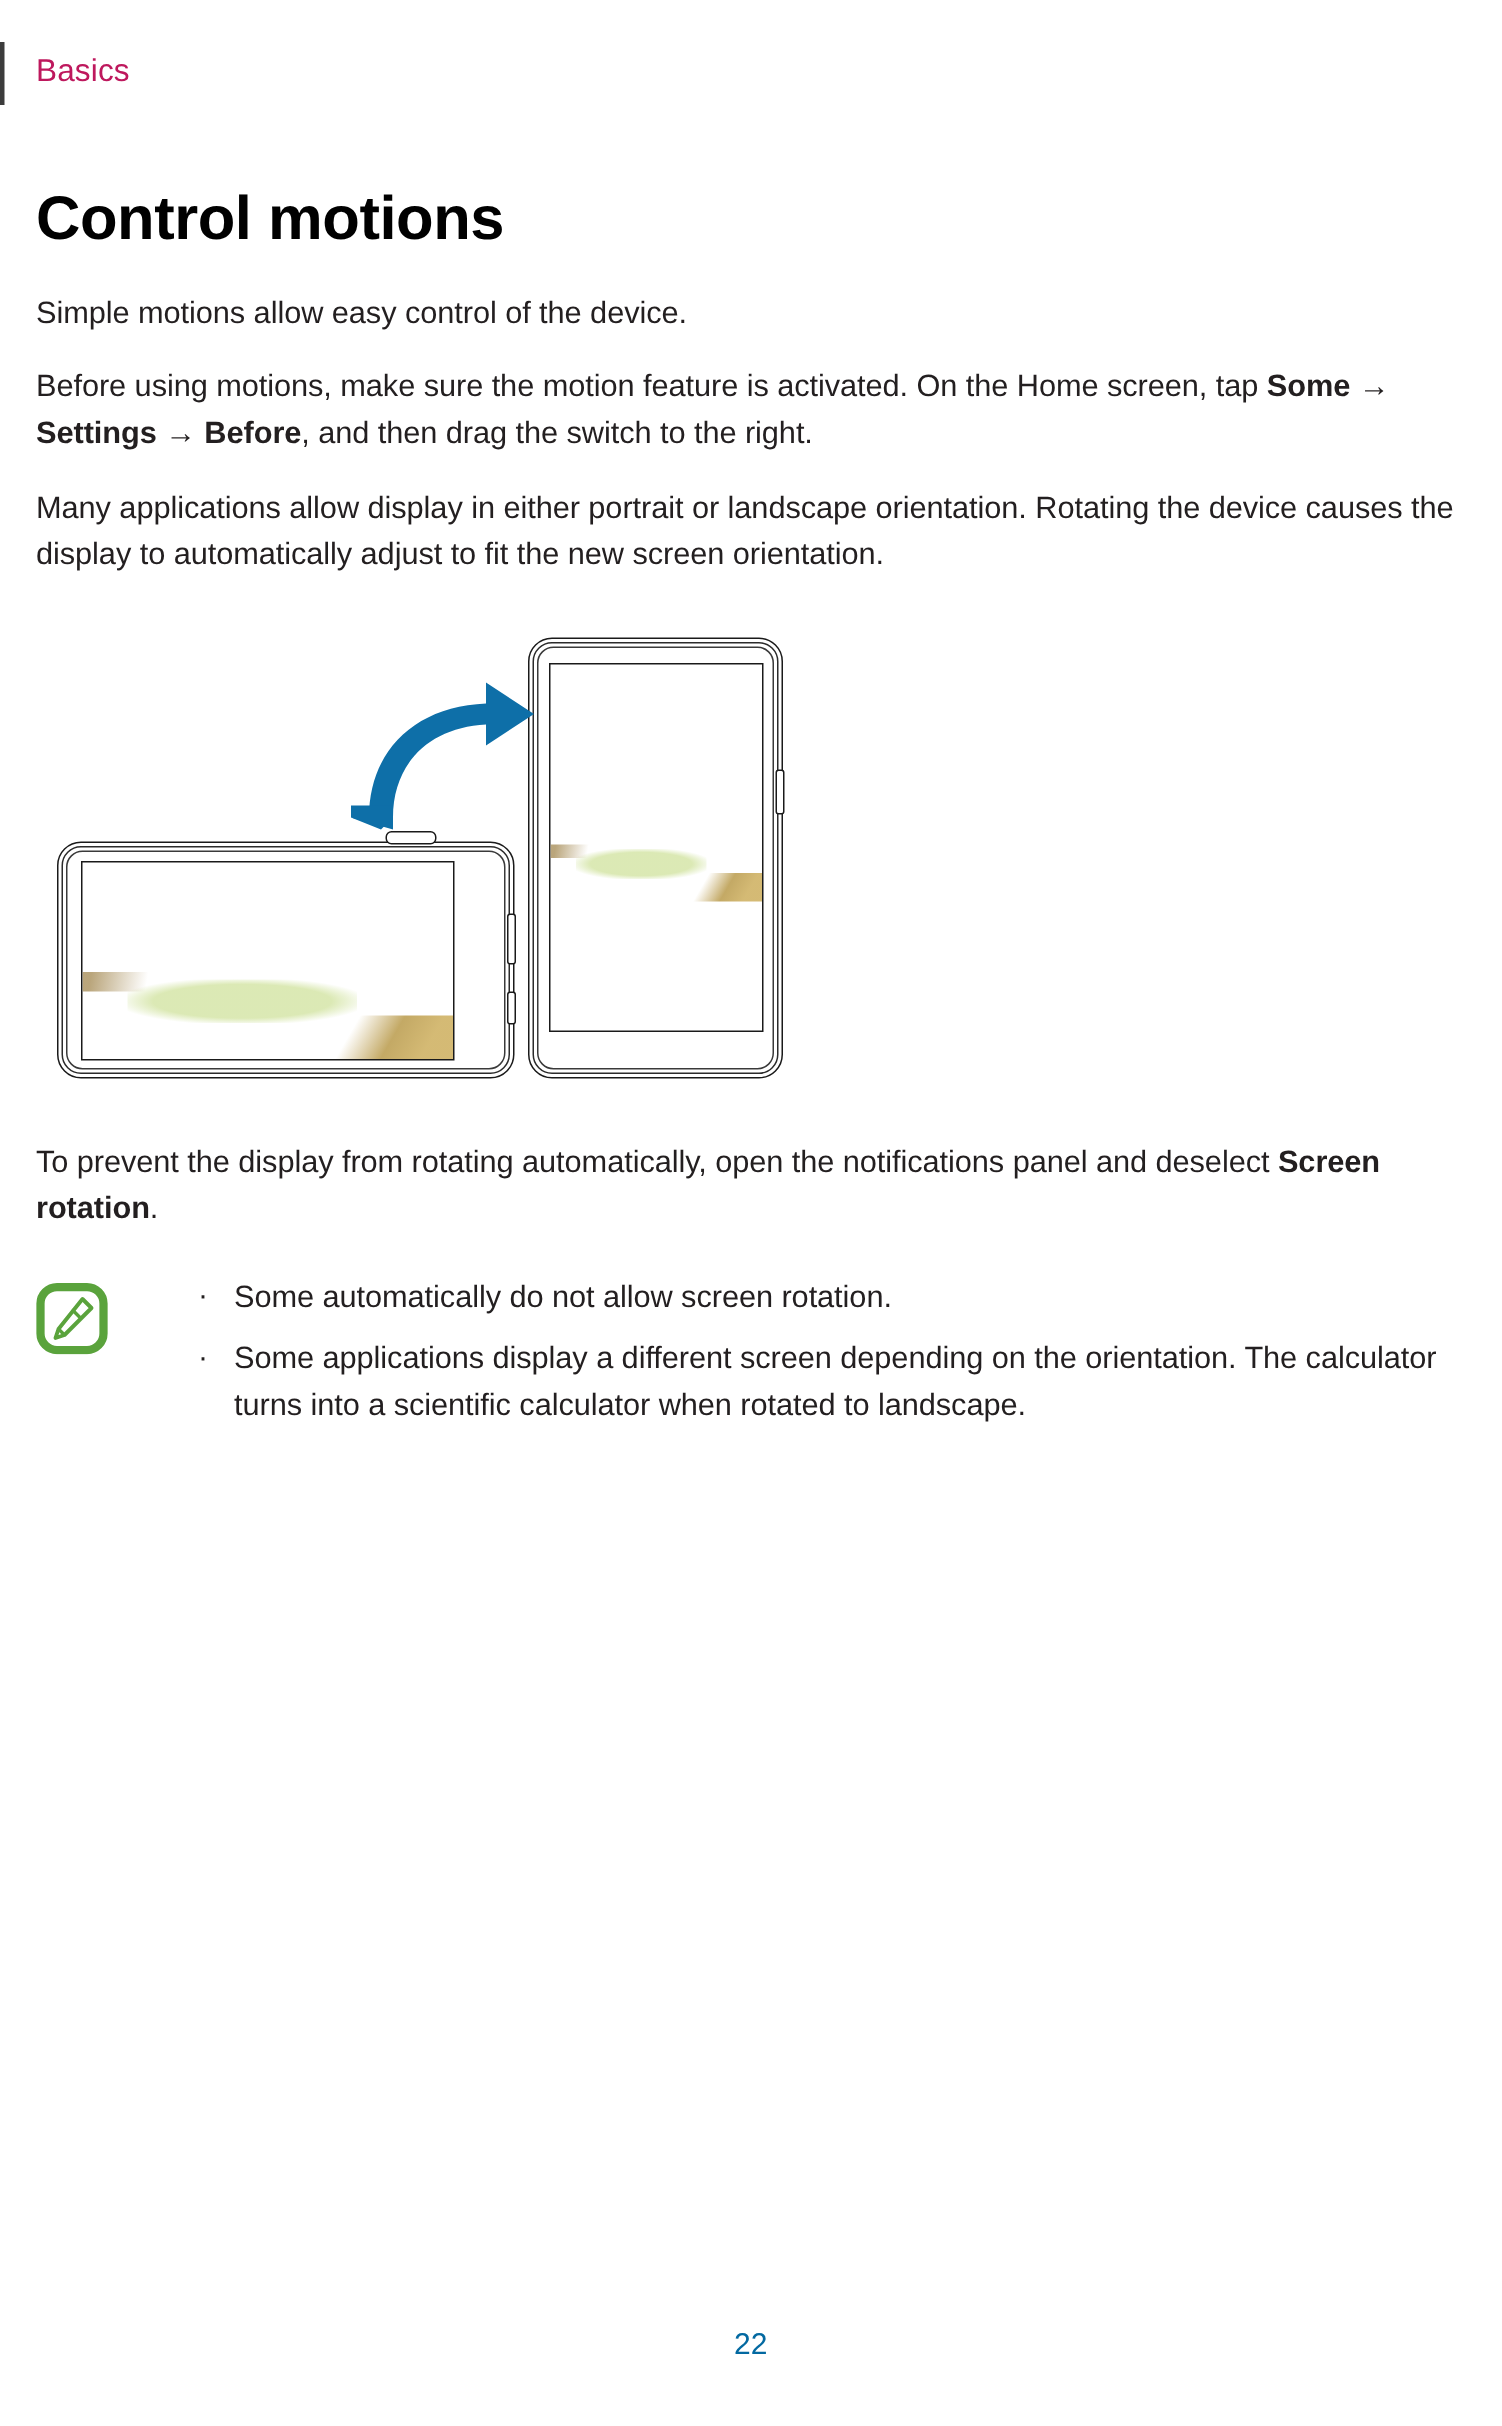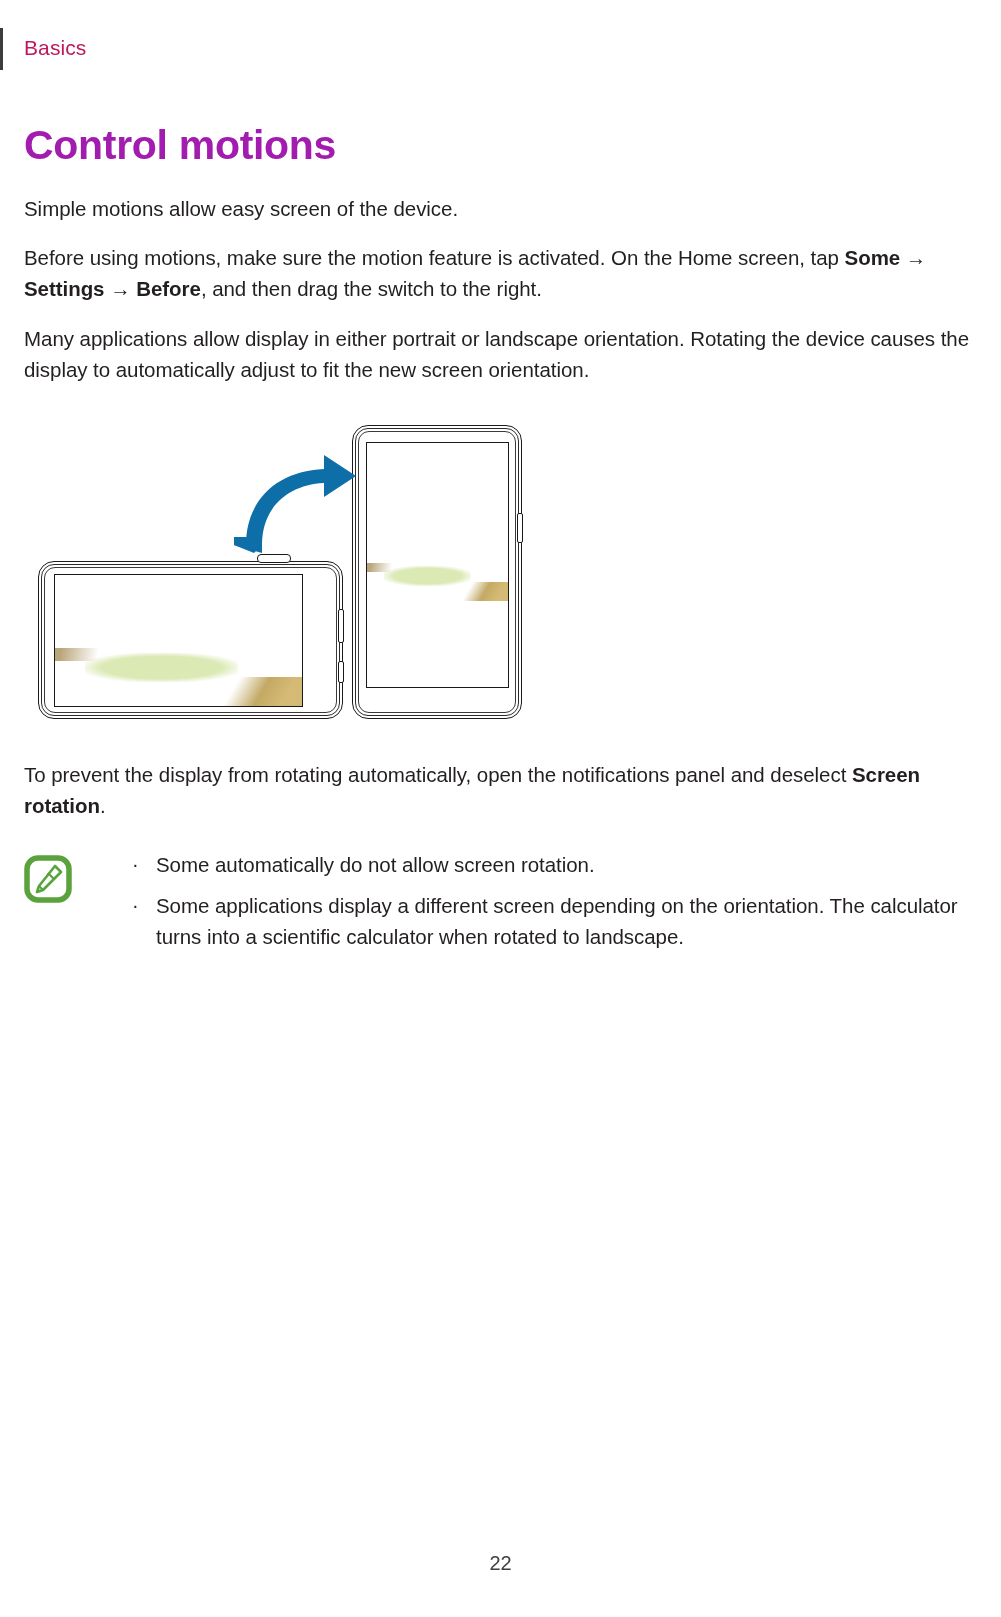--- a/index.html
+++ b/index.html
@@ -36,21 +36,21 @@
   .content {
     position: absolute;
     left: 24px; top: 124px;
     width: 952px;
   }
 
   h1.chapter-title {
     margin: 0 0 26px 0;
     font-size: 41px;
     font-weight: bold;
-    color: #a21caf;
+    color: #000000;
     letter-spacing: -0.3px;
     line-height: 1.05;
   }
 
   p.body-text {
     margin: 0 0 18px 0;
     font-size: 20.5px;
     line-height: 1.52;
     color: #231f20;
     letter-spacing: -0.05px;
@@ -221,35 +221,35 @@
     color: #231f20;
   }
 
   
   .page-number {
     position: absolute;
     left: 0; right: 0;
     top: 1552px;
     text-align: center;
     font-size: 20px;
-    color: #404040;
+    color: #0369a1;
   }
 </style>
 </head>
 <body>
 
 <div class="page-edge"></div>
 
 <div class="running-header">Basics</div>
 
 <div class="content">
 
   <h1 class="chapter-title">Control motions</h1>
 
-  <p class="body-text">Simple motions allow easy screen of the device.</p>
+  <p class="body-text">Simple motions allow easy control of the device.</p>
 
   <p class="body-text"><span>Before using motions, make sure the motion feature is activated. On the Home screen, tap </span><b>Some</b><b> → </b><b>Settings</b><b> → </b><b>Before</b><span>, and then drag the switch to the right.</span></p>
 
 
   <p class="body-text">Many applications allow display in either portrait or landscape orientation. Rotating the device causes the display to automatically adjust to fit the new screen orientation.</p>
 
   <div class="illustration">
 
     <div class="tablet" style="left:14px; top:150px; width:305px; height:158px;">
       <div class="bezel-outer"></div>

